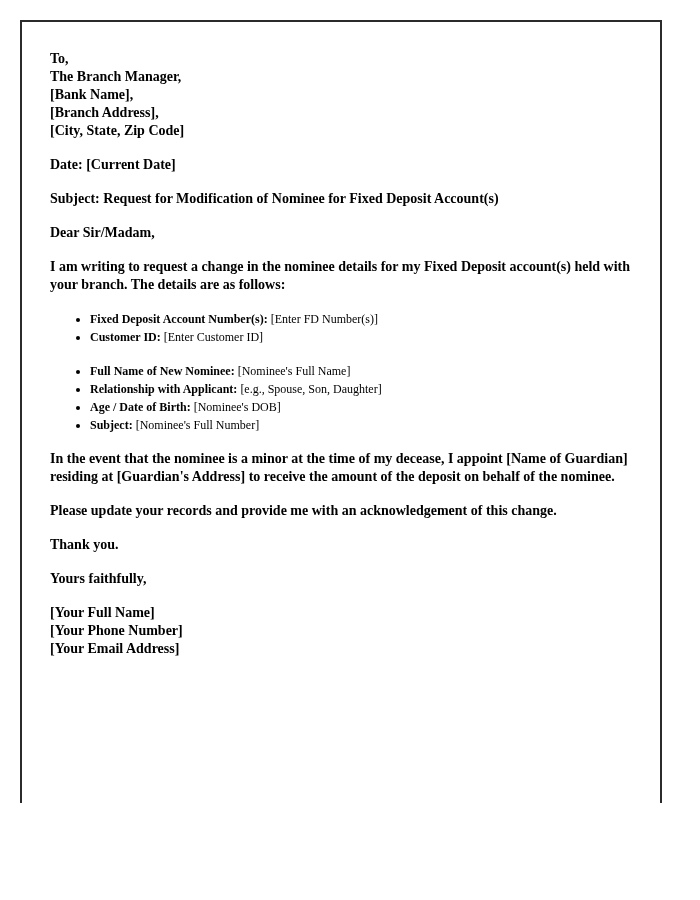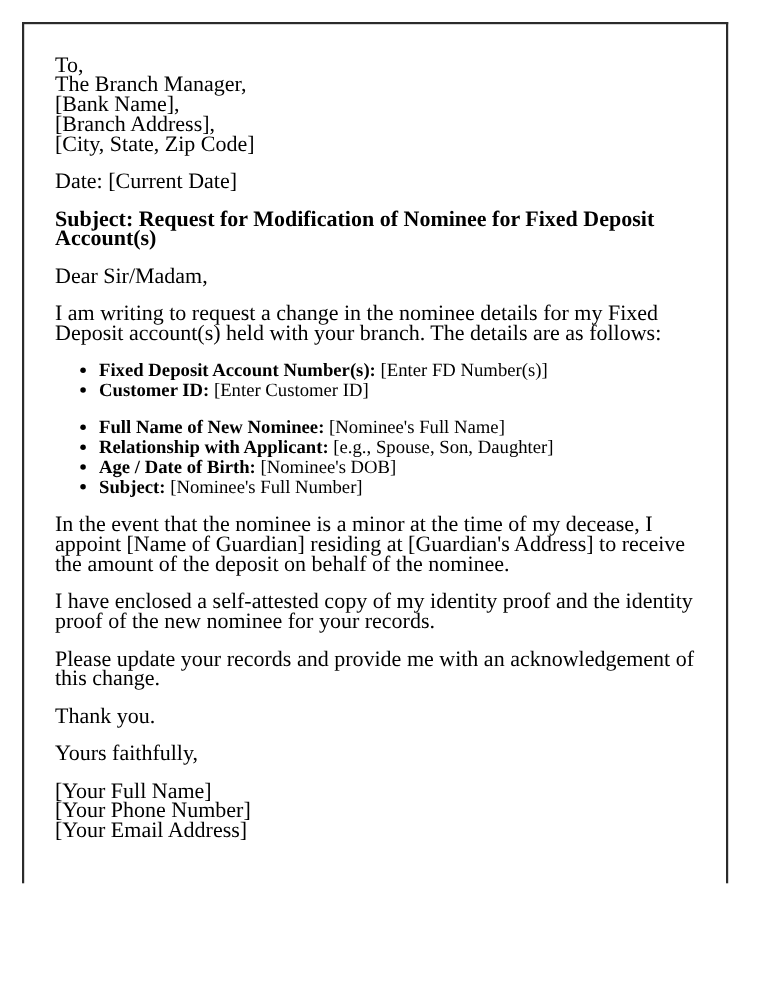--- a/index.html
+++ b/index.html
@@ -28,27 +28,28 @@
     border-top: 2px solid #2b2b2b;
     border-left: 2px solid #2b2b2b;
     border-right: 2px solid #2b2b2b;
     border-bottom: none;
     padding: 28px 28px 0 28px;
     background: #ffffff;
   }
   .letter-frame p,
   .letter-frame .block {
     margin: 0 0 16px 0;
-    font-size: 20px;
+    font-size: 14px;
     line-height: 18px;
+    font-weight: bold;
   }
   .letter-frame ul {
     margin: 0 0 16px 0;
     padding: 0 0 0 40px;
-    font-size: 17px;
+    font-size: 12px;
     line-height: 18px;
   }
   .letter-frame li {
     margin: 0;
     padding: 0;
   }
   .bold { font-weight: bold; }
   .line { display: block; }
 </style>
 </head>
@@ -81,21 +82,20 @@
 
     <ul>
       <li><strong>Full Name of New Nominee:</strong><span> [Nominee's Full Name]</span></li>
       <li><strong>Relationship with Applicant:</strong><span> [e.g., Spouse, Son, Daughter]</span></li>
       <li><strong>Age / Date of Birth:</strong><span> [Nominee's DOB]</span></li>
       <li><strong>Subject:</strong><span> [Nominee's Full Number]</span></li>
     </ul>
 
     <p>In the event that the nominee is a minor at the time of my decease, I appoint [Name of Guardian] residing at [Guardian's Address] to receive the amount of the deposit on behalf of the nominee.</p>
 
-    <p>I have enclosed a self-attested copy of my identity proof and the identity proof of the new nominee for your records.</p>
 
     <p>Please update your records and provide me with an acknowledgement of this change.</p>
 
     <p>Thank you.</p>
 
     <p>Yours faithfully,</p>
 
     <div class="block">
       <span class="line">[Your Full Name]</span>
       <span class="line">[Your Phone Number]</span>

